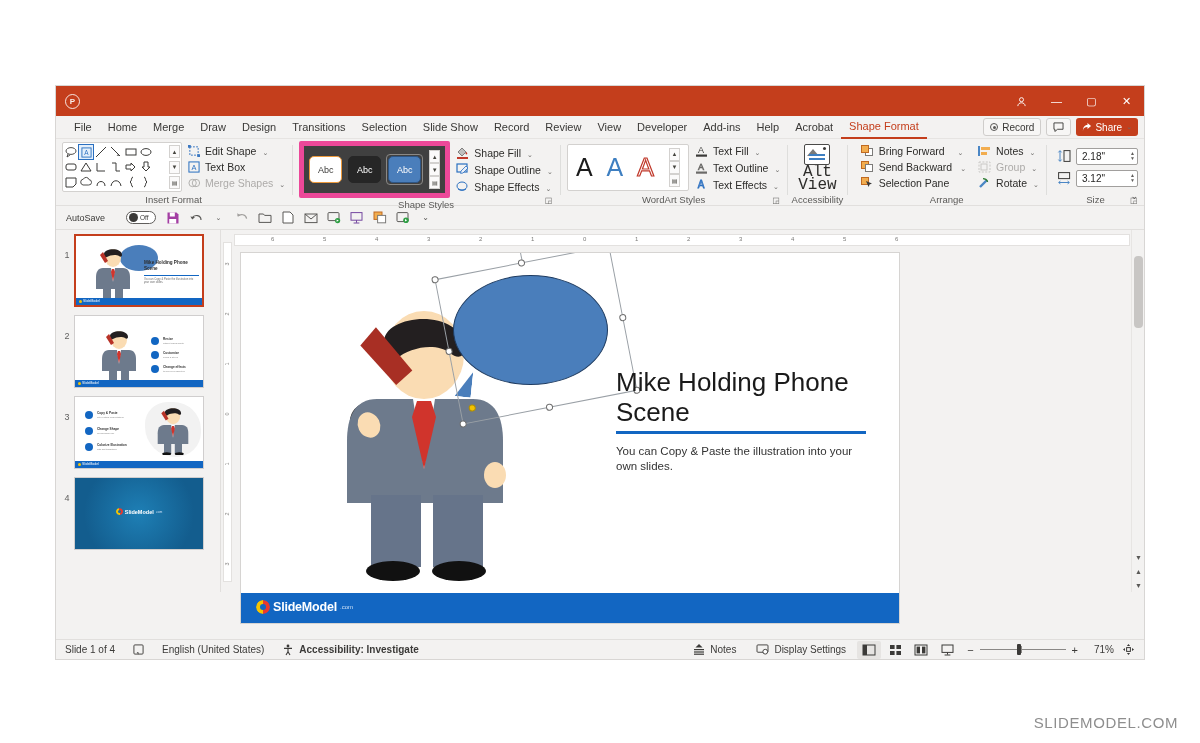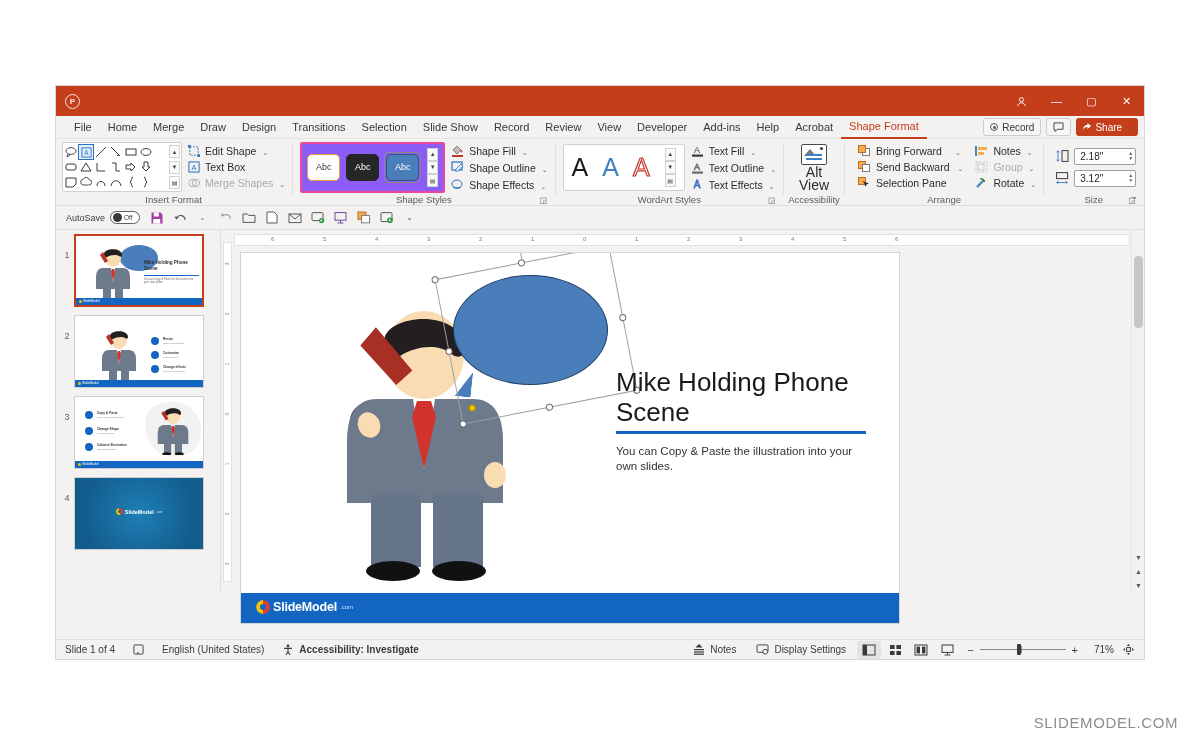--- a/index.html
+++ b/index.html
@@ -122,21 +122,21 @@
     width: 11px; height: 13px; border: 1px solid #d3d1cf; background: #fbfafa;
     font-size: 6px; color: #46453f; display: flex; align-items: center; justify-content: center;
   }
   .menu-col { display: flex; flex-direction: column; justify-content: center; gap: 4px; margin-left: 6px; }
   .menu-item { display: flex; align-items: flex-end; gap: 5px; font-size: 10.5px; color: #2d2c2a; white-space: nowrap; }
   .menu-item.disabled { color: #adabA9; }
   .caret { font-size: 7px; color: #6b6a68; margin-left: 1px; }
 
   
   .style-gallery {
-    border: 2px solid #ec4899; background: #8b5cf6; border-radius: 2px;
+    border: 5px solid #ec4899; background: #404040; border-radius: 2px;
     padding: 4px 5px; display: flex; gap: 6px; align-items: center;
   }
   .style-thumb {
     width: 33px; height: 27px; border-radius: 5px; display: flex;
     align-items: center; justify-content: center; font-size: 9px;
   }
   .st-1 { background: #fff; border: 1.6px solid #ed9a3c; color: #3b3a38; }
   .st-2 { background: #262626; border: 1.6px solid #262626; color: #fff; }
   .st-3 { background: #4a7ebb; border: 1.6px solid #2e5584; color: #fff; }
   .st-wrap-sel { outline: 1.5px solid #8a8885; border-radius: 3px; padding: 1px; }
@@ -146,21 +146,21 @@
     border: 1px solid #d3d1cf; background: #fff; border-radius: 2px;
     padding: 3px 8px; display: flex; gap: 14px; align-items: center;
   }
   .wa { font-size: 25px; font-family: "Liberation Sans", sans-serif; line-height: 1; }
   .wa-1 { color: #1b1b1b; }
   .wa-2 { color: #3e7fc1; }
   .wa-3 { color: #fff; -webkit-text-stroke: 1.2px #c0392b; text-shadow: 0 0 0 #c0392b; }
 
   .alt-text-btn {
     display: flex; flex-direction: column; align-items: center; justify-content: center;
-    width: 46px; font-size: 14px; color: #2d2c2a; line-height: 12px; gap: 1px;
+    width: 46px; font-size: 16px; color: #2d2c2a; line-height: 12px; gap: 1px; font-family: Liberation Mono, monospace;
   }
   .pic-icon {
     width: 26px; height: 21px; border: 1.3px solid #4a4a48; border-radius: 2px;
     position: relative; background: #fff; overflow: hidden;
   }
   .pic-icon::before {
     content: ""; position: absolute; left: 2px; bottom: 8px;
     border-left: 6px solid transparent; border-right: 6px solid transparent;
     border-bottom: 7px solid #7a7a78;
   }
@@ -192,21 +192,21 @@
   .ribbon-collapse {
     position: absolute; right: 6px; bottom: 4px; font-size: 9px; color: #5a5957;
   }
 
   
   .qat {
     height: 24px; background: #f3f2f1; display: flex; align-items: center;
     padding-left: 10px; gap: 2px; border-bottom: 1px solid #e1dfdd;
   }
   .autosave {
-    display: flex; align-items: center; gap: 5px; font-size: 9px; color: #3b3a38; margin-right: 4px;
+    display: flex; align-items: center; gap: 21px; font-size: 9px; color: #3b3a38; margin-right: 4px;
   }
   .toggle {
     width: 30px; height: 13px; border-radius: 7px; border: 1px solid #605e5c; background: #fff;
     position: relative; display: flex; align-items: center;
   }
   .toggle .knob { width: 9px; height: 9px; border-radius: 50%; background: #3b3a38; margin-left: 2px; }
   .toggle .lbl { font-size: 6.5px; color: #3b3a38; margin-left: 2px; }
   .qat-btn { width: 21px; height: 20px; display: flex; align-items: center; justify-content: center; }
 
   

